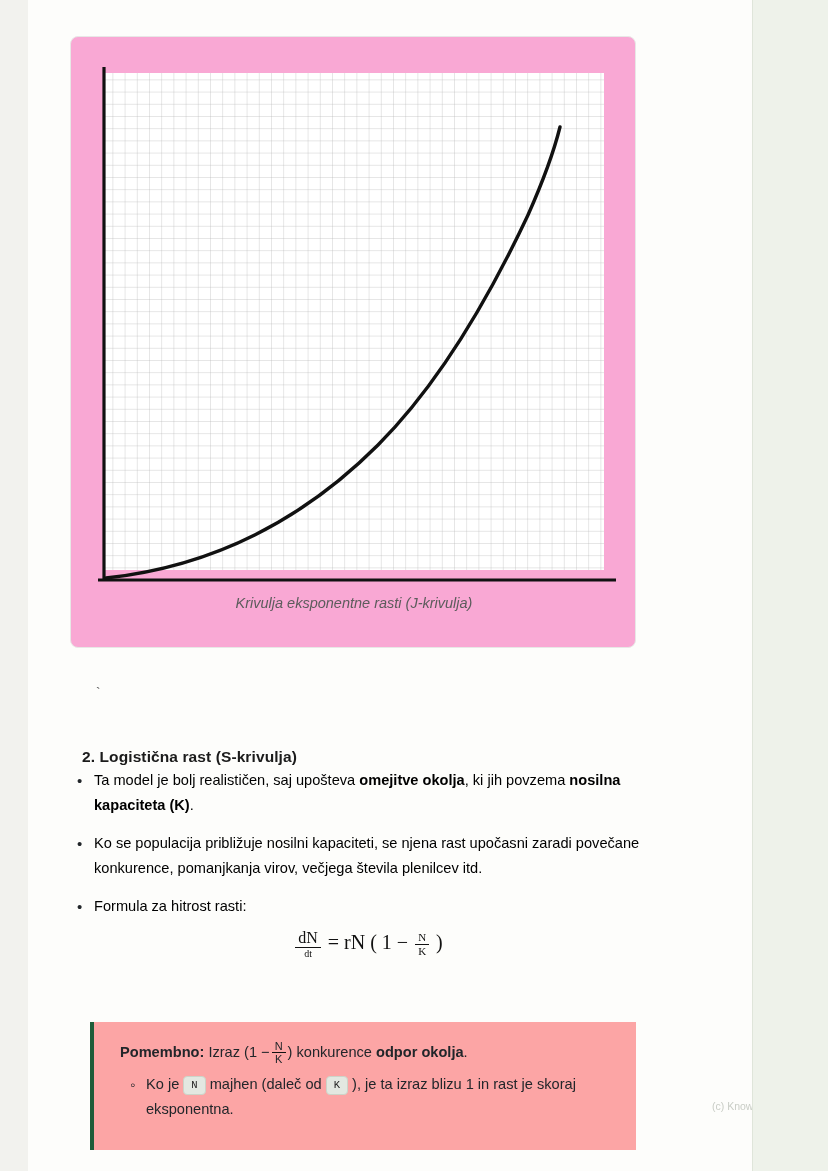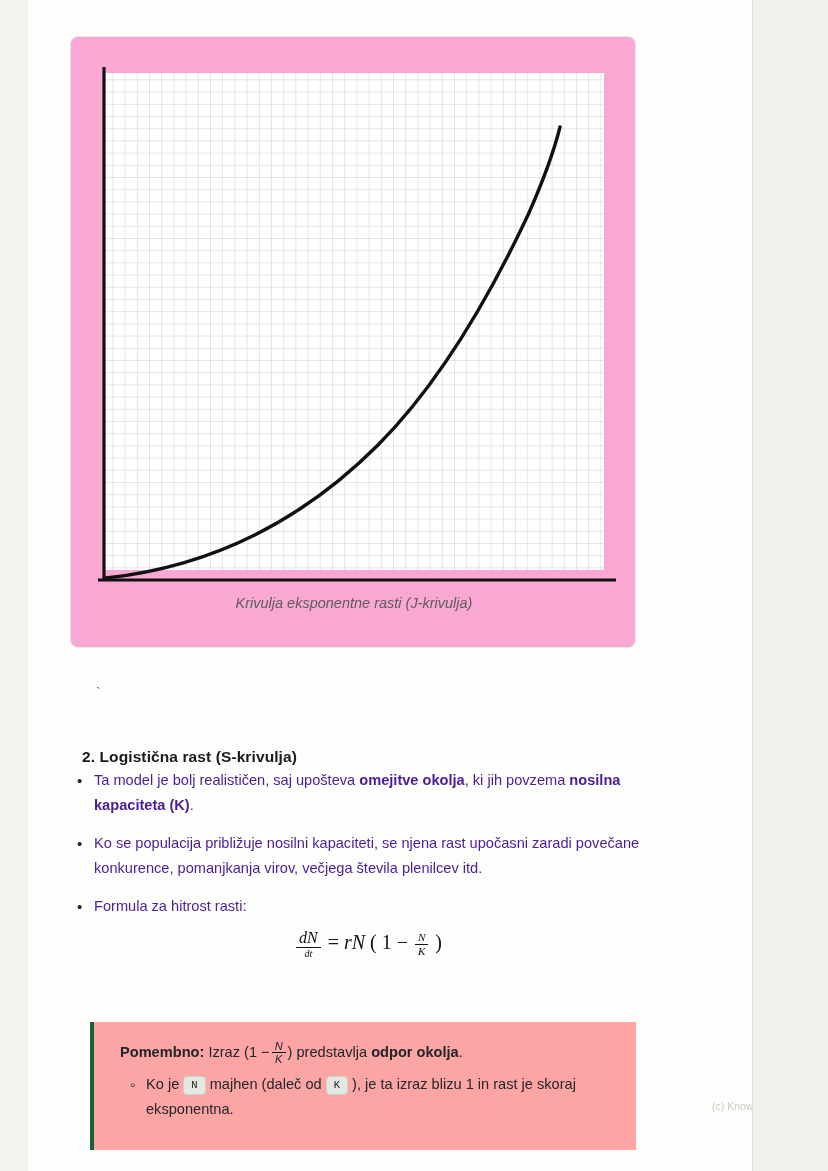--- a/index.html
+++ b/index.html
@@ -100,21 +100,21 @@
     top: 768px;
     width: 580px;
     margin: 0;
     padding: 0 0 0 28px;
     list-style: none;
   }
   ul.bullets > li {
     position: relative;
     font-size: 14.6px;
     line-height: 25px;
-    color: #4c1d95;
+    color: #000000;
     margin-bottom: 13px;
   }
   ul.bullets > li::before {
     content: "•";
     position: absolute;
     left: -17px;
     top: 0;
     font-size: 15px;
     color: #22262a;
   }
@@ -133,21 +133,21 @@
   }
   .frac {
     display: inline-block;
     vertical-align: middle;
     text-align: center;
     margin: 0 2px;
   }
   .frac .num { display: block; font-size: 16px; line-height: 1.05; padding: 0 3px; }
   .frac .den { display: block; font-size: 10px; line-height: 1.15; border-top: 1px solid #111; padding: 0 3px; }
   .frac.small .num, .frac.small .den { font-size: 11px; }
-  .ital { font-style: italic; }
+  .ital { }
 
   
   .callout {
     position: absolute;
     left: 62px;
     top: 1022px;
     width: 546px;
     min-height: 128px;
     background: #fca5a5;
     border-left: 4px solid #1f5c3a;
@@ -255,21 +255,21 @@
     <span>−</span>
     <span class="frac small">
       <span class="num ital">N</span>
       <span class="den ital">K</span>
     </span>
     <span>)</span>
   </div>
 
   <div class="callout">
     <p>
-      <b>Pomembno:</b><span> Izraz </span><span><span>(1 −</span><span class="frac small"><span class="num ital">N</span><span class="den ital">K</span></span><span>)</span></span><span> predstavlja </span><b>odpor okolja</b><span>.</span>
+      <b>Pomembno:</b><span> Izraz </span><span><span>(1 −</span><span class="frac small"><span class="num ital">N</span><span class="den ital">K</span></span><span>)</span></span><span> konkurence </span><b>odpor okolja</b><span>.</span>
     </p>
     <ul>
       <li>
         <span>Ko je </span><code class="var">N</code><span> majhen (daleč od </span><code class="var">K</code><span> ), je ta izraz blizu 1 in rast je skoraj eksponentna.</span>
       </li>
     </ul>
   </div>
 
   <div class="watermark">(c) Knowunity 2025</div>
 </div>

